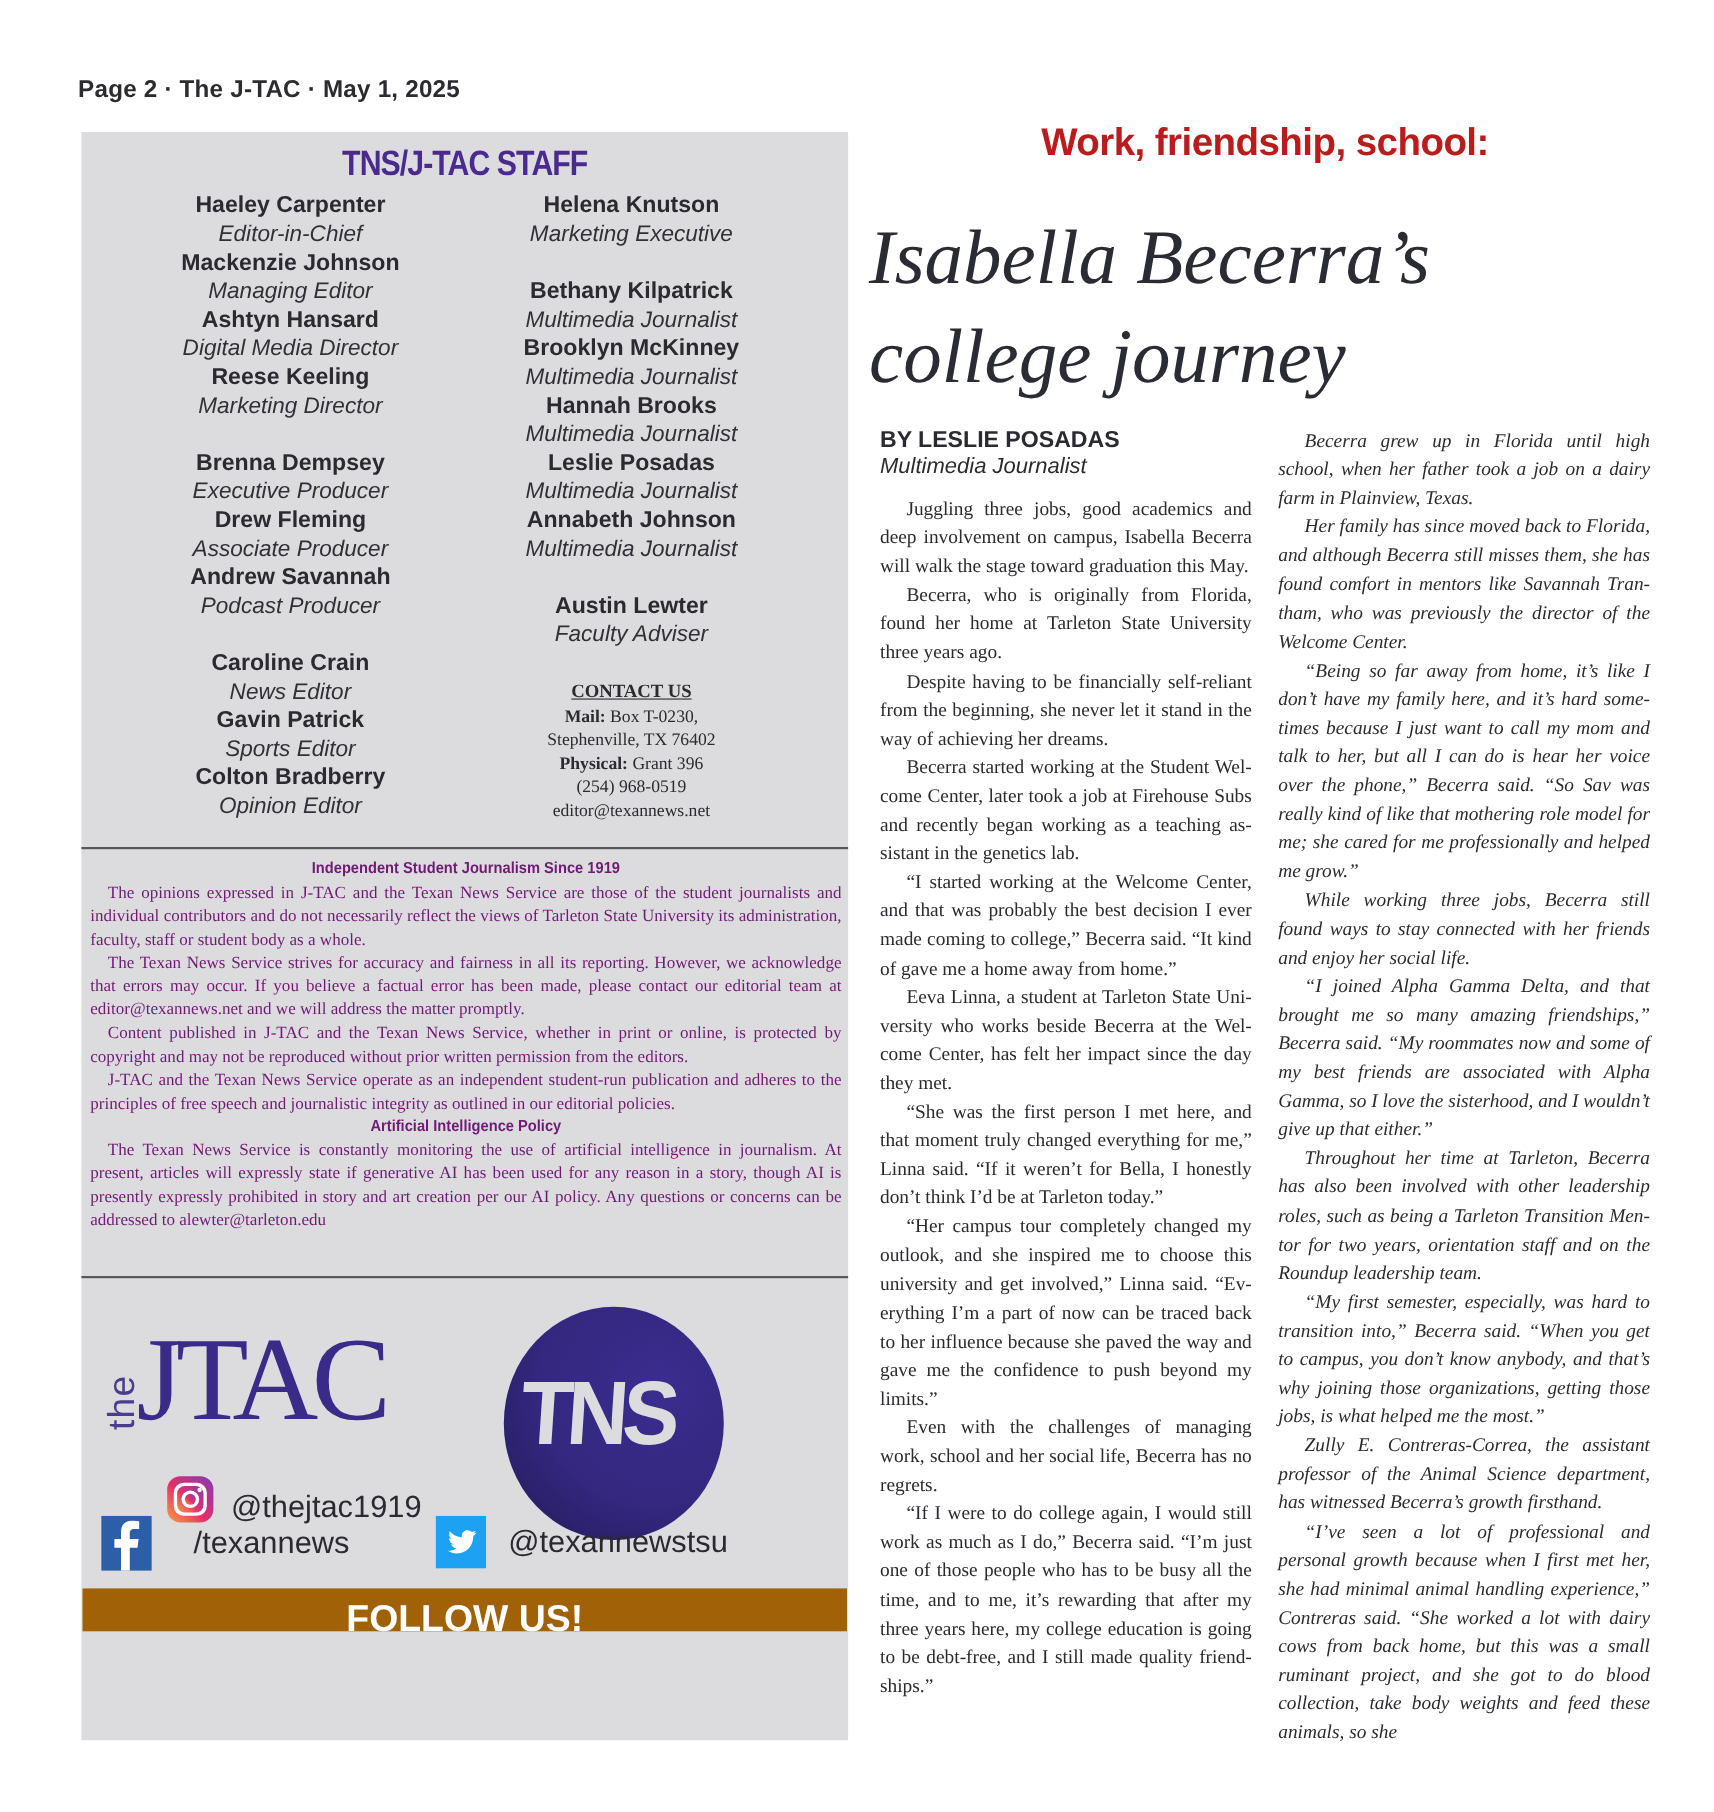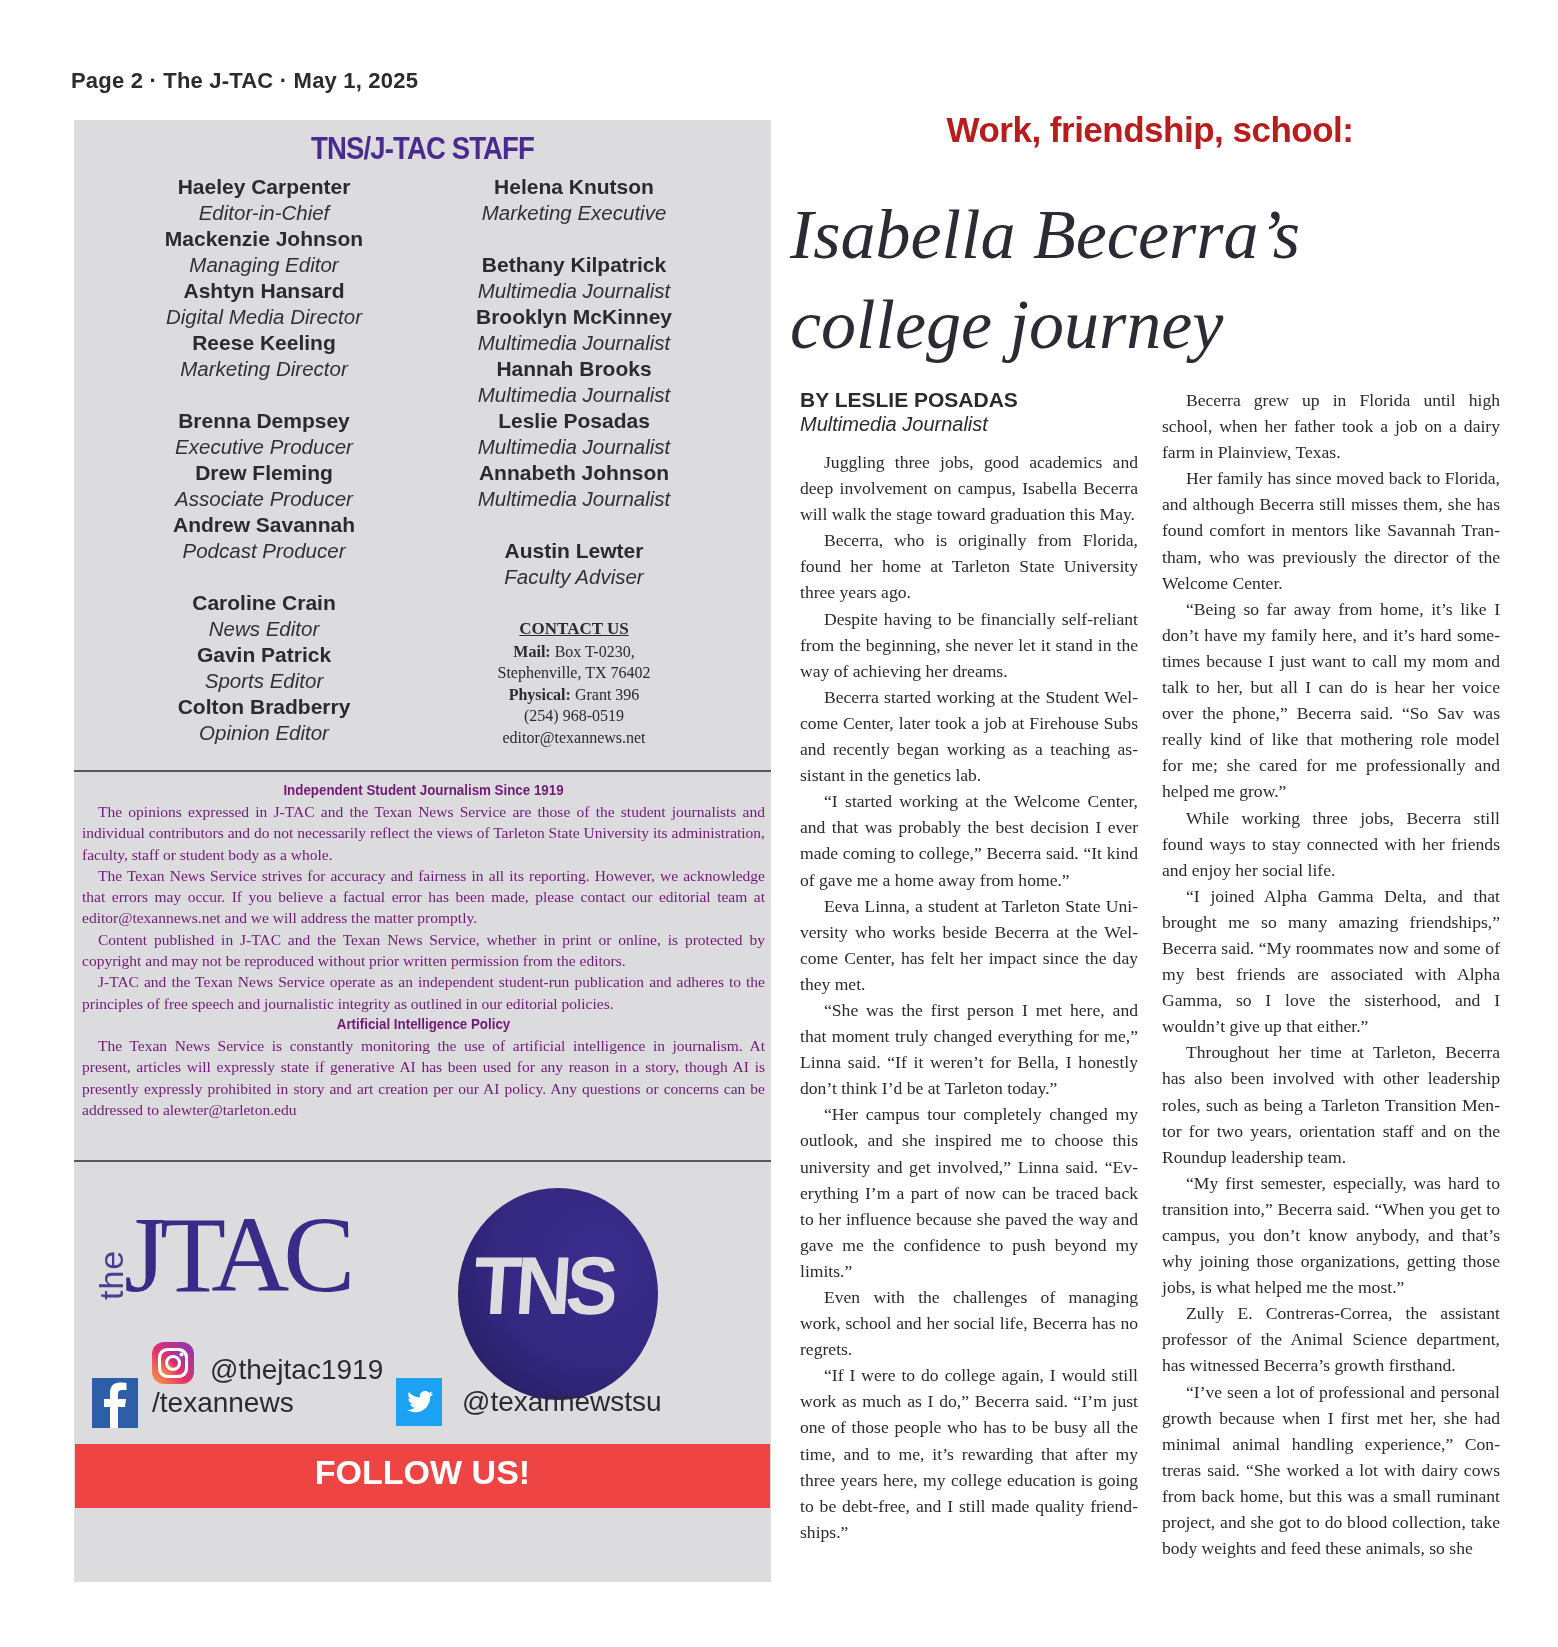--- a/index.html
+++ b/index.html
@@ -99,26 +99,26 @@
     }
     .social {
       position: absolute; display: flex; align-items: center;
       font-family: "Liberation Sans", sans-serif; font-size: 28px; color: #2a2a30;
     }
     .social .ico {
       display: inline-flex; align-items: center; justify-content: center;
       margin-right: 14px;
     }
     .ig { left: 78px; top: 1336px; align-items: flex-end; }
-    .fb { left: 18px; top: 1373px; }
+    .fb { left: 18px; top: 1373px; gap: 24px; }
     .tw { left: 322px; top: 1373px; }
 
     .follow-bar {
-      position: absolute; left: 1px; top: 1396px; width: 695px; height: 64px;
-      background: #ef4444; color: #ffffff; text-align: center;
+      position: absolute; left: 1px; top: 1396px; width: 695px; height: 39px;
+      background: #a16207; color: #ffffff; text-align: center;
       font-family: "Liberation Sans", sans-serif; font-weight: bold; font-size: 34px;
       line-height: 56px; letter-spacing: 0px;
     }
 
     
     .headline {
       position: absolute; left: 800px; top: 110px; width: 700px; text-align: center;
       font-family: "Liberation Sans", sans-serif; font-weight: bold;
       font-size: 35px; color: #b91c1c; letter-spacing: -0.5px;
     }
@@ -134,21 +134,21 @@
     .byline-name { display: block; font-weight: bold; font-size: 21px; line-height: 24px; }
     .byline-role { display: block; font-style: italic; font-size: 20px; line-height: 24px; }
 
     .col {
       position: absolute; width: 338px;
       font-family: "Liberation Serif", serif; font-size: 17.6px; line-height: 26.1px;
       color: #2a2a30; text-align: justify; hyphens: manual;
     }
     .col p { text-indent: 24px; }
     .col.c1 { left: 800px; top: 449px; }
-    .col.c2 { left: 1162px; top: 387px; }
+    .col.c2 { left: 1162px; top: 387px; font-style: italic; }
   </style>
 </head>
 <body>
 
 <div class="folio">Page 2 · The J-TAC · May 1, 2025</div>
 
 <div class="staff-box">
   <div class="staff-title">TNS/J-TAC STAFF</div>
 
   <div class="staff-col left" id="staff-left">

